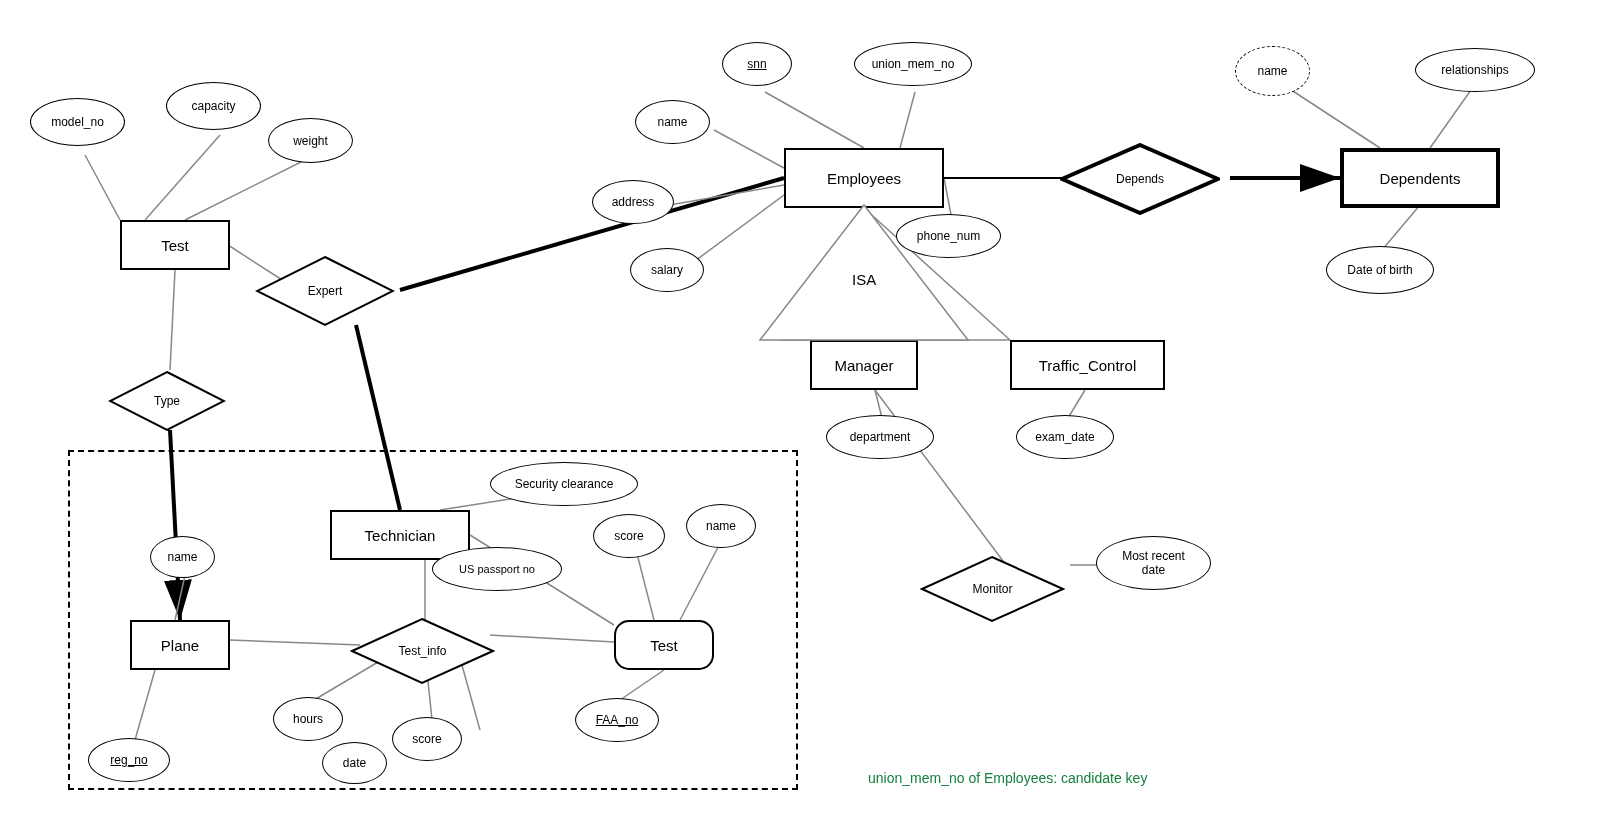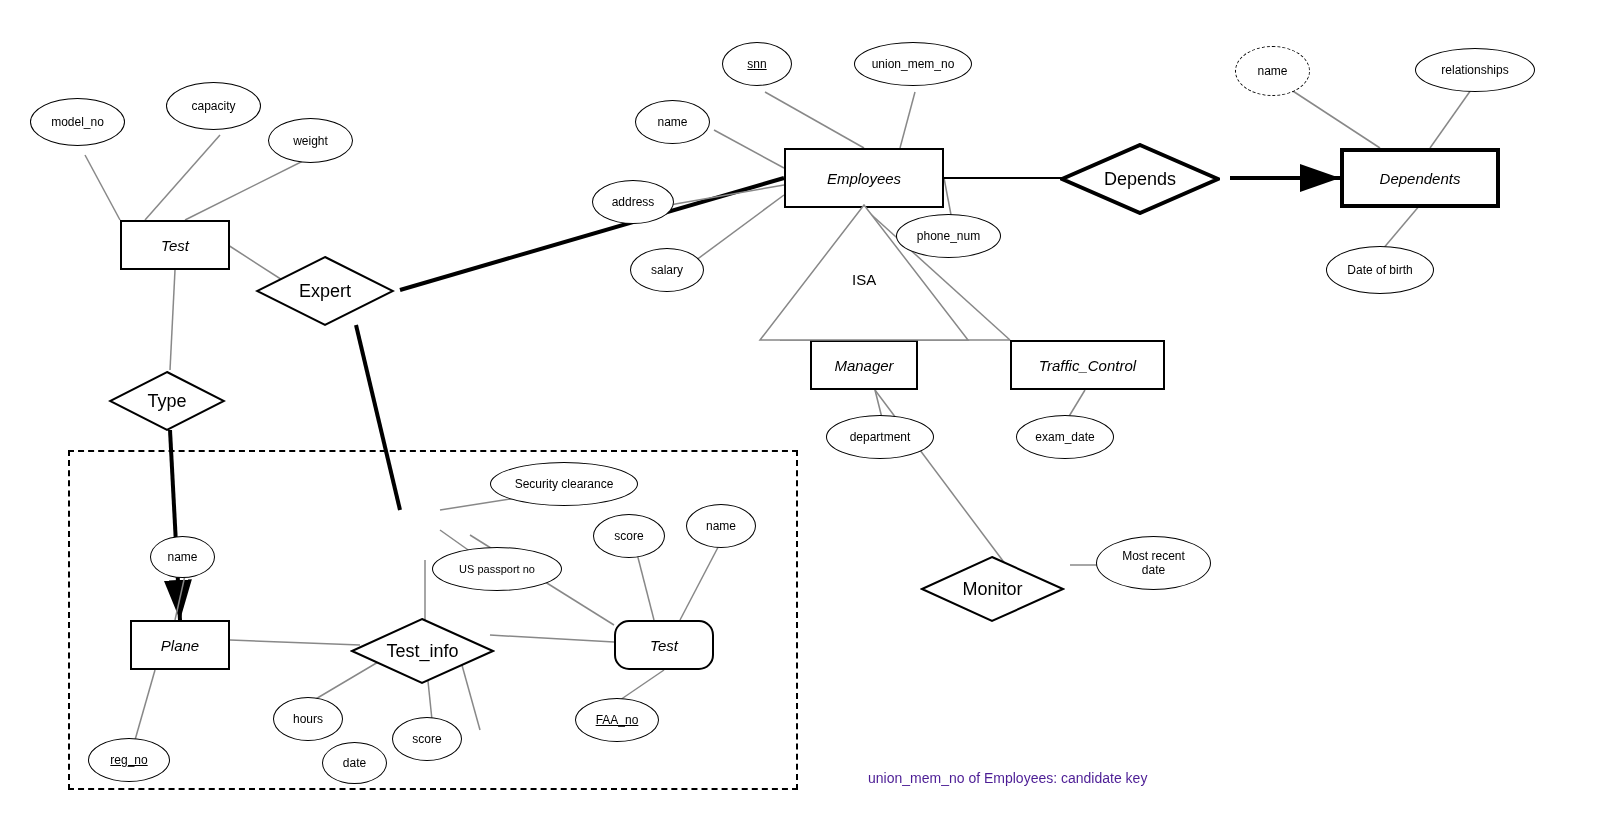--- a/index.html
+++ b/index.html
@@ -25,21 +25,20 @@
     }
     .entity {
       position: absolute;
       border: 2px solid #000;
       background: #fff;
       display: flex;
       align-items: center;
       justify-content: center;
       text-align: center;
       font-size: 15px;
-      font-style: italic;
     }
     .entity-bold {
       border: 4px solid #000;
     }
     .attr-ellipse {
       position: absolute;
       border: 1.5px solid #000;
       background: #fff;
       border-radius: 50%;
       display: flex;
@@ -71,26 +70,26 @@
     }
     .diamond svg {
       position: absolute;
       top: 0; left: 0;
       width: 100%;
       height: 100%;
     }
     .diamond-label {
       position: relative;
       z-index: 1;
-      font-size: 18px;
+      font-size: 12px;
     }
     .note-text {
       position: absolute;
       font-size: 14px;
-      color: #4c1d95;
+      color: #15803d;
     }
     .dashed-box {
       position: absolute;
       border: 2.5px dashed #000;
       background: transparent;
     }
   </style>
 </head>
 <body>
 
@@ -179,20 +178,23 @@
   </div>
   <div class="entity" style="left:784px; top:148px; width:160px; height:60px;">
     <span>Employees</span>
   </div>
   <div class="entity" style="left:810px; top:340px; width:108px; height:50px;">
     <span>Manager</span>
   </div>
   <div class="entity" style="left:1010px; top:340px; width:155px; height:50px;">
     <span>Traffic_Control</span>
   </div>
+  <div class="entity" style="left:330px; top:510px; width:140px; height:50px;">
+    <span>Technician</span>
+  </div>
   <div class="entity" style="left:614px; top:620px; width:100px; height:50px;border-radius:15px;">
     <span>Test</span>
   </div>
   <div class="entity" style="left:130px; top:620px; width:100px; height:50px;">
     <span>Plane</span>
   </div>
   <div class="entity entity-bold" style="left:1340px; top:148px; width:160px; height:60px;">
     <span>Dependents</span>
   </div>
 

